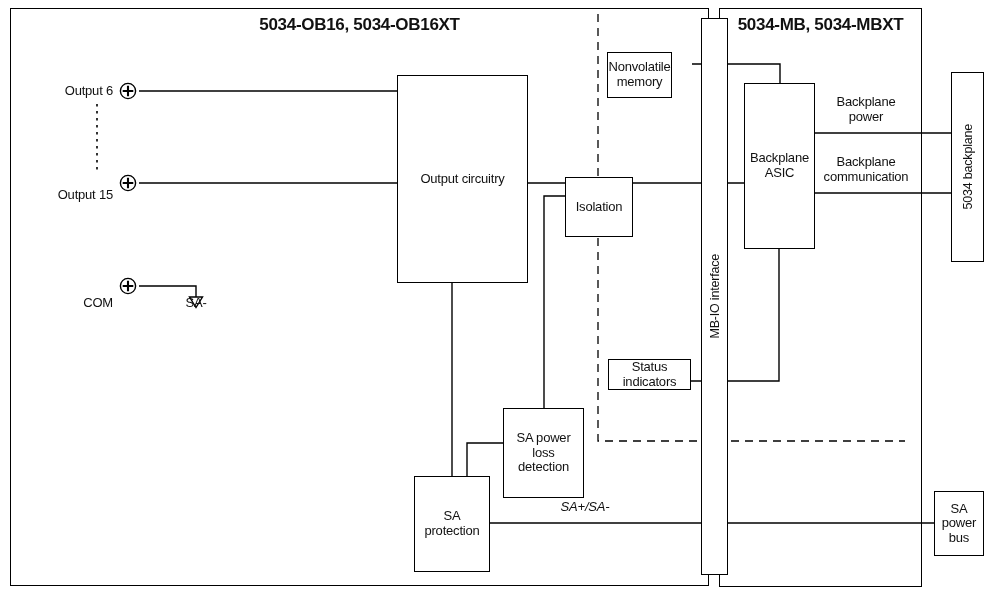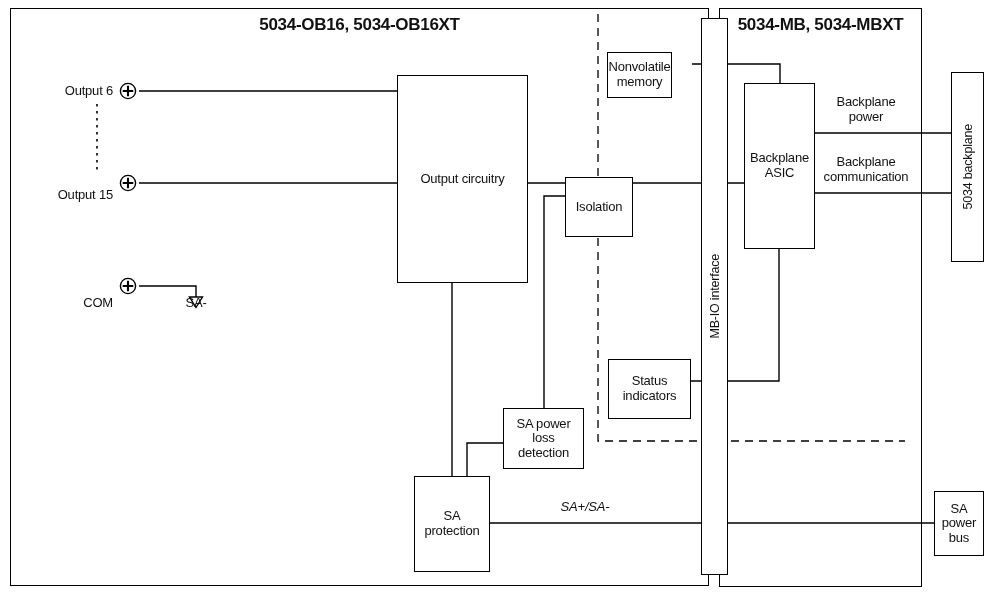--- a/index.html
+++ b/index.html
@@ -94,31 +94,31 @@
     <span>MB-IO interface</span>
   </div>
 
   <div class="blk" style="left:397px;top:75px;width:131px;height:208px;">Output circuitry</div>
 
   <div class="blk" style="left:565px;top:152px;width:68px;height:60px;margin-top:25px;">Isolation</div>
 
   <div class="blk" style="left:607px;top:52px;width:65px;height:46px;">Nonvolatile
 memory</div>
 
-  <div class="blk" style="left:608px;top:359px;width:83px;height:60px;">Status
+  <div class="blk" style="left:608px;top:359px;width:83px;height:31px;">Status
 indicators</div>
 
   <div class="blk" style="left:744px;top:83px;width:71px;height:166px;">Backplane
 ASIC</div>
 
   <div class="blk vert" style="left:951px;top:72px;width:33px;height:190px;font-size:12.5px;">
     <span>5034 backplane</span>
   </div>
 
-  <div class="blk" style="left:503px;top:408px;width:81px;height:61px;">SA power
+  <div class="blk" style="left:503px;top:408px;width:81px;height:90px;">SA power
 loss
 detection</div>
 
   <div class="blk" style="left:414px;top:476px;width:76px;height:96px;">SA
 protection</div>
 
   <div class="blk" style="left:934px;top:491px;width:50px;height:65px;">SA
 power
 bus</div>
 

